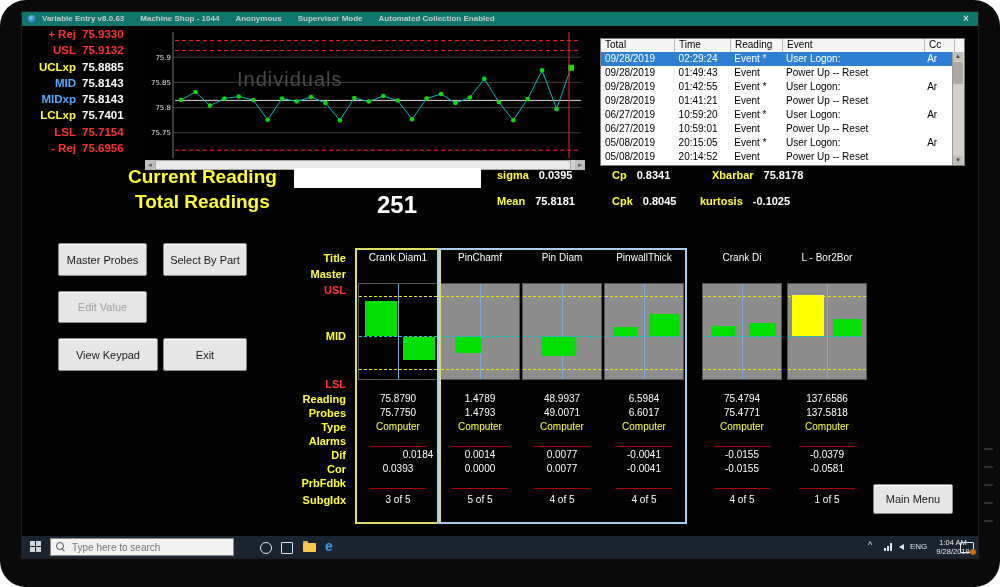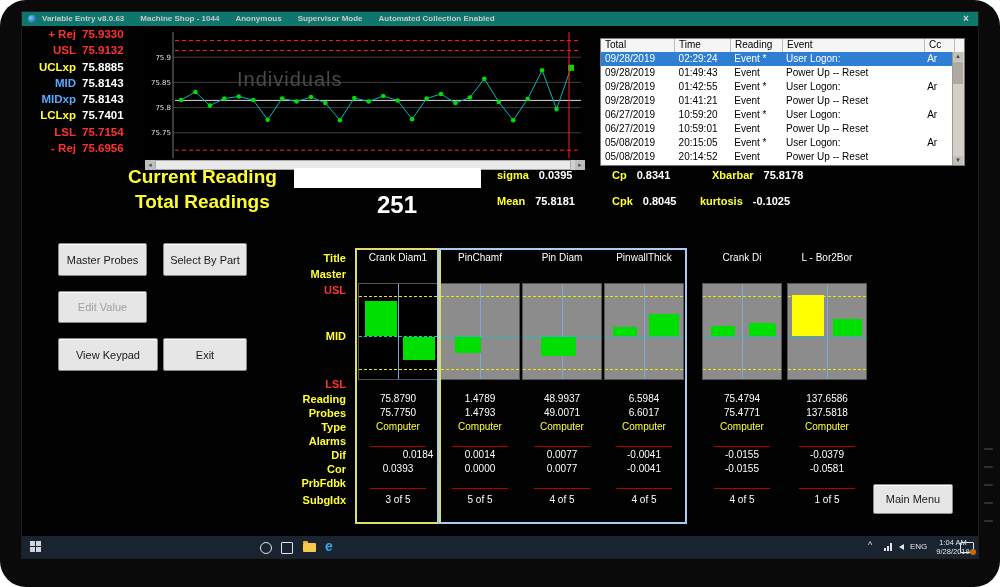--- a/index.html
+++ b/index.html
@@ -419,20 +419,24 @@
     <div class="selbox yellow"></div>
     <div class="selbox blue"></div>
 
     <div class="taskbar">
       <div class="tb win-logo">
           <span></span>
           <span></span>
           <span></span>
           <span></span>
         </div>
+      <div class="searchbox">
+        <span class="mag"></span>
+        <input placeholder="Type here to search" style="">
+      </div>
       <div class="tb cortana"></div>
       <div class="tb taskview"></div>
       <div class="tb folder"></div>
       <div class="tb edge-e">e</div>
       <div class="tb caret">^</div>
       <div class="tb netbars">
           <i style="height:3px"></i>
           <i style="height:5px"></i>
           <i style="height:8px"></i>
         </div>

